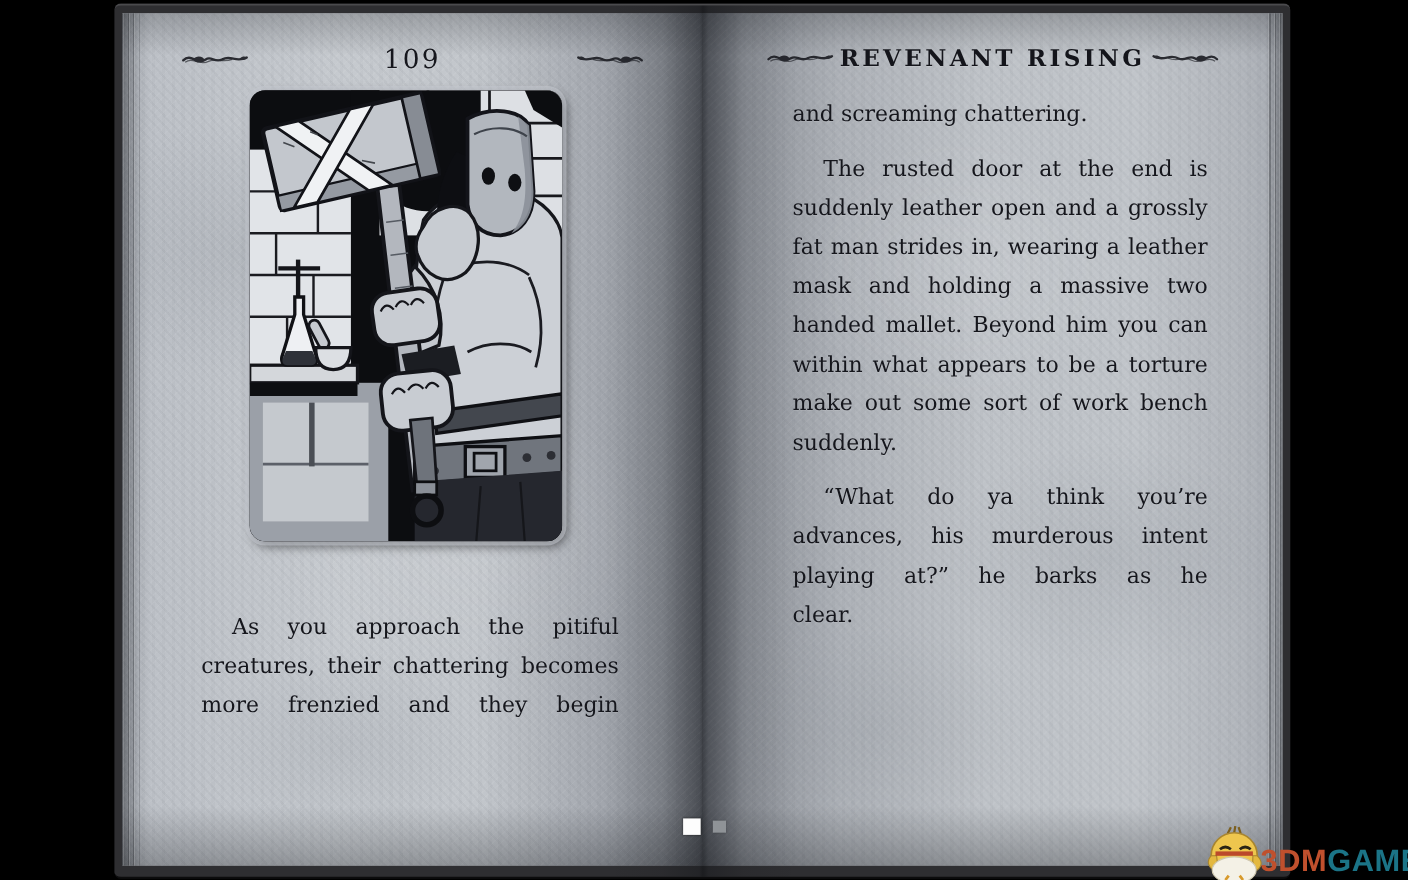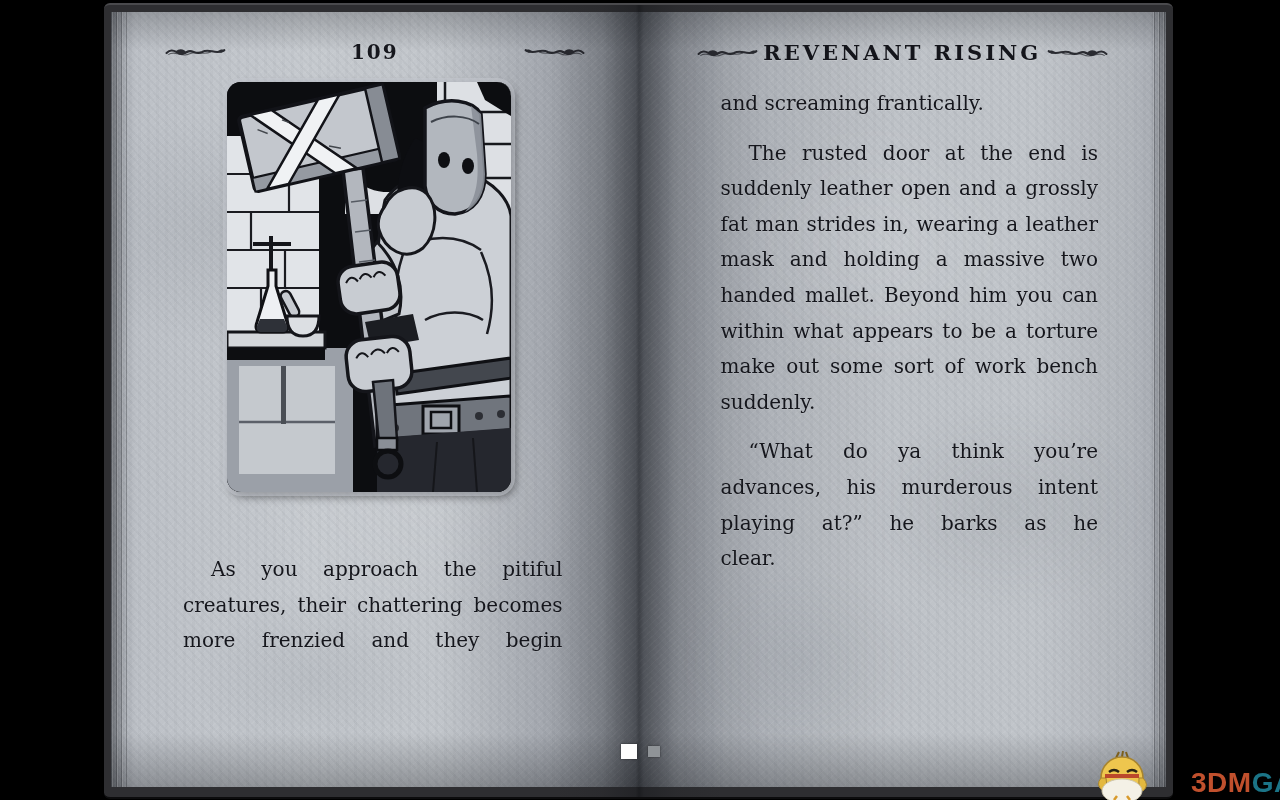--- a/index.html
+++ b/index.html
@@ -60,21 +60,21 @@
   
   .header-row{
     position:absolute;top:28px;left:0;right:0;display:flex;align-items:center;
     justify-content:space-between;z-index:4;
   }
   .page-left .header-row{padding:0 52px;}
   .page-right .header-row{padding:0 56px;}
   .flourish{display:inline-block;width:64px;height:16px;opacity:0.9;}
   .flourish.mirror svg{transform:scaleX(-1);}
   .page-number{
-    font-size:20px;font-weight:700;color:#16171d;letter-spacing:2px;
+    font-size:24px;font-weight:400;color:#16171d;letter-spacing:2px;
     text-shadow:0 1px 0 rgba(255,255,255,0.15);
   }
   .chapter-title{
     font-size:21px;font-weight:700;color:#14151b;letter-spacing:3px;
     text-shadow:0 1px 0 rgba(255,255,255,0.15);
   }
   
   .illustration{
     position:absolute;left:116px;top:70px;width:284px;height:410px;z-index:4;
     border-radius:14px;overflow:hidden;background:#0c0d10;
@@ -95,21 +95,21 @@
   .dot{position:absolute;cursor:pointer;}
   .dot-active{left:517px;top:4px;width:16px;height:15px;background:#fdfdfd;box-shadow:0 0 2px rgba(0,0,0,0.6);}
   .dot-inactive{left:544px;top:6px;width:12px;height:11px;background:#8f9397;box-shadow:0 0 2px rgba(0,0,0,0.5);}
   
   .watermark{position:absolute;left:1096px;top:751px;width:184px;height:49px;z-index:10;}
   .mascot{position:absolute;left:0;top:0;width:64px;height:50px;}
   .wm-text{
     position:absolute;left:50px;top:16px;font-family:"Liberation Sans","DejaVu Sans",sans-serif;
     font-weight:bold;font-size:28px;letter-spacing:0.5px;white-space:nowrap;
   }
-  .wm-3dm{color:#c0502d;margin-left:45px;}
+  .wm-3dm{color:#c0502d;}
   .wm-game{color:#1b7487;}
 </style>
 </head>
 <body>
 
 <div class="book">
   <div class="pages">
 
     <div class="page page-left">
       <div class="edge-left"></div>
@@ -251,21 +251,21 @@
           <svg viewBox="0 0 72 18" width="64" height="16">
             <path d="M4,10 C12,2 18,15 27,9 C33,5 36,13 44,9 C53,4 58,13 69,7" stroke="#1b1c22" stroke-width="2.4" fill="none" stroke-linecap="round"></path>
             <path d="M6,12 C14,6 20,16 30,11 C38,7 44,13 54,9" stroke="#1b1c22" stroke-width="1.2" fill="none" opacity="0.7"></path>
             <path d="M14,9 c4,-5 11,-3 12,1 c-4,4 -10,2 -12,-1 Z" fill="#1b1c22"></path>
             <path d="M62,8 c3,-3 7,-2 7,0 c-2,2 -5,2 -7,0 Z" fill="#1b1c22"></path>
           </svg>
         </span>
       </div>
 
       <div class="story">
-        <div class="bline endline">and screaming frantically.</div>
+        <div class="bline endline">and screaming chattering.</div>
         <div class="parabreak"></div>
         <div class="bline indent">The rusted door at the end is</div>
         <div class="bline">suddenly leather open and a grossly</div>
         <div class="bline">fat man strides in, wearing a leather</div>
         <div class="bline">mask and holding a massive two</div>
         <div class="bline">handed mallet. Beyond him you can</div>
         <div class="bline">within what appears to be a torture</div>
         <div class="bline">make out some sort of work bench</div>
         <div class="bline endline">suddenly.</div>
         <div class="parabreak"></div>

